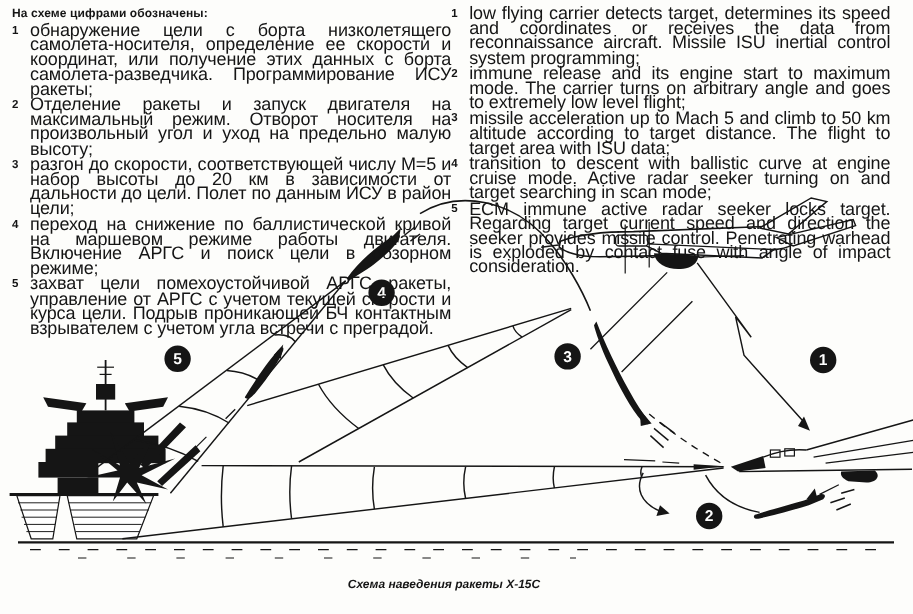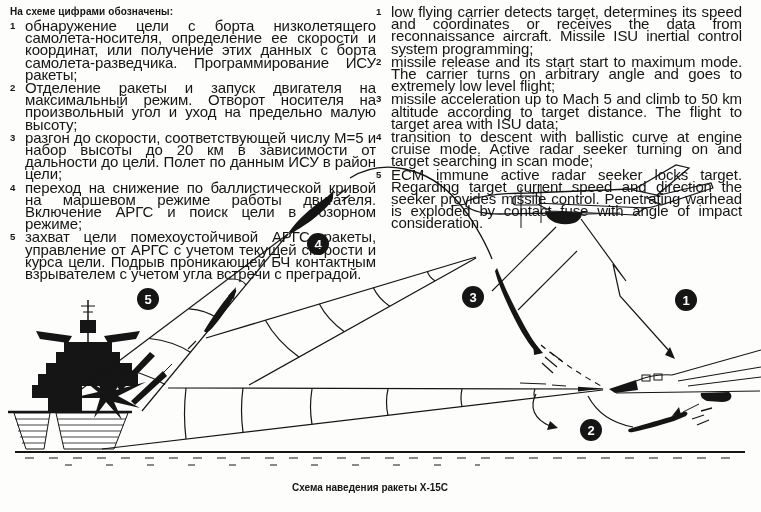--- a/index.html
+++ b/index.html
@@ -21,21 +21,21 @@
   .key-num{
     width:15px;flex:0 0 15px;font-size:9.6px;font-weight:bold;line-height:12.2px;
   }
   .key-text{
     flex:1;font-size:15px;line-height:12.2px;text-align:justify;
     letter-spacing:-0.1px;
   }
   svg.diagram{position:absolute;left:0;top:0;z-index:1;pointer-events:none;}
   .caption{
     position:absolute;z-index:2;left:205px;top:480px;width:330px;
-    text-align:center;font-weight:bold;font-size:10px;line-height:15px;
+    text-align:center;font-weight:bold;font-size:10px;line-height:15px;font-style:italic;
   }
   .ln{stroke:#151515;fill:none;}
   .fl{fill:#151515;stroke:none;}
   .wh{fill:#ffffff;stroke:#151515;}
   .marker-digit{
     fill:#ffffff;font-family:"Liberation Sans","DejaVu Sans",sans-serif;
     font-size:13px;font-weight:bold;text-anchor:middle;
   }
 </style>
 </head>
@@ -65,21 +65,21 @@
       <span class="key-text">захват цели помехоустойчивой АРГС ракеты, управление от АРГС с учетом текущей скорости и курса цели. Подрыв проникающей БЧ контактным взрывателем с учетом угла встречи с преградой.</span>
     </div>
   </div>
   <div class="key-col">
     <div class="key-item">
       <span class="key-num">1</span>
       <span class="key-text">low flying carrier detects target, determines its speed and coordinates or receives the data from reconnaissance aircraft. Missile ISU inertial control system programming;</span>
     </div>
     <div class="key-item">
       <span class="key-num">2</span>
-      <span class="key-text">missile release and its start start to maximum mode. The carrier turns on arbitrary angle and goes to extremely low level flight;</span>
+      <span class="key-text">immune release and its engine start to maximum mode. The carrier turns on arbitrary angle and goes to extremely low level flight;</span>
     </div>
     <div class="key-item">
       <span class="key-num">3</span>
       <span class="key-text">missile acceleration up to Mach 5 and climb to 50 km altitude according to target distance. The flight to target area with ISU data;</span>
     </div>
     <div class="key-item">
       <span class="key-num">4</span>
       <span class="key-text">transition to descent with ballistic curve at engine cruise mode. Active radar seeker turning on and target searching in scan mode;</span>
     </div>
     <div class="key-item">

